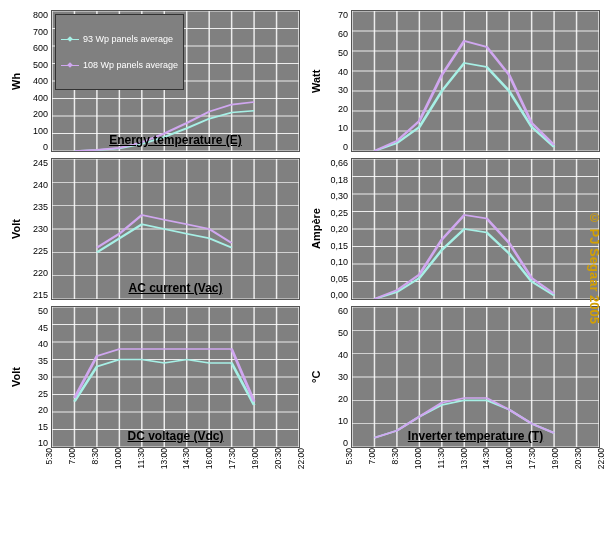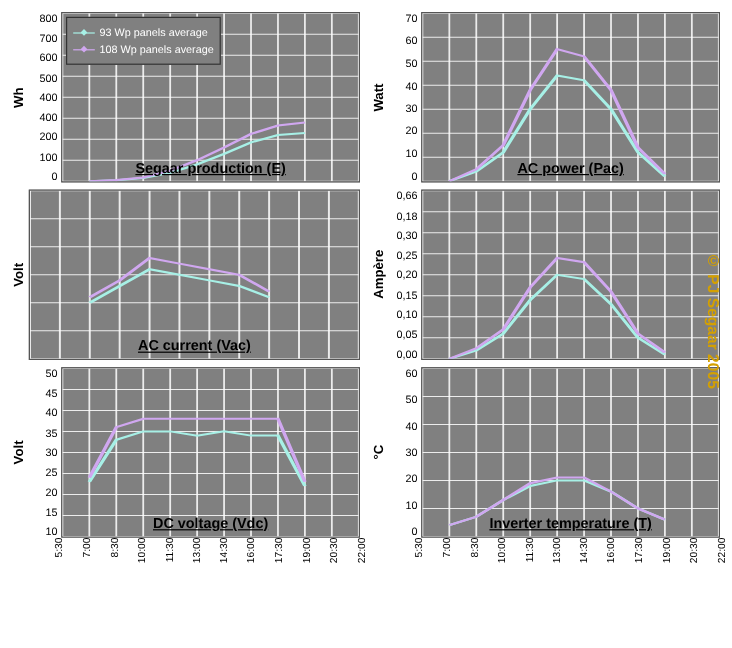--- a/index.html
+++ b/index.html
@@ -86,21 +86,21 @@
     border: 1px solid #333;
     padding: 3px 5px;
     font-size: 9px;
     color: #fff;
     z-index: 5;
   }
   .legend-row {
     display: flex;
     align-items: center;
     gap: 4px;
-    margin: 4px 0;
+    margin: 16px 0;
   }
   .swatch {
     width: 18px;
     height: 6px;
     position: relative;
   }
   .swatch::before {
     content:"";
     position:absolute;
     top:50%;
@@ -178,21 +178,21 @@
               <path class="grid-v" d="M45.45454545454545,0 L45.45454545454545,100"></path>
               <path class="grid-v" d="M54.54545454545454,0 L54.54545454545454,100"></path>
               <path class="grid-v" d="M63.63636363636363,0 L63.63636363636363,100"></path>
               <path class="grid-v" d="M72.72727272727273,0 L72.72727272727273,100"></path>
               <path class="grid-v" d="M81.81818181818183,0 L81.81818181818183,100"></path>
               <path class="grid-v" d="M90.9090909090909,0 L90.9090909090909,100"></path>
               <path class="grid-v" d="M100,0 L100,100"></path>
               <path class="series" stroke="#a7f0e6" d="M9.090909090909092,100 L18.181818181818183,99.375 L27.27272727272727,98.125 L36.36363636363637,95 L45.45454545454545,90 L54.54545454545454,83.75 L63.63636363636363,76.875 L72.72727272727273,72.5 L81.81818181818183,71.25 "></path>
               <path class="series" stroke="#d0a7f0" d="M9.090909090909092,100 L18.181818181818183,99.25 L27.27272727272727,97.75 L36.36363636363637,93.75 L45.45454545454545,87.5 L54.54545454545454,80 L63.63636363636363,71.875 L72.72727272727273,66.875 L81.81818181818183,65 "></path>
             </svg>
-        <div class="title-strip">Segaar production (E)</div>
+        <div class="title-strip">Energy temperature (E)</div>
       </div>
     </div>
 
   </div>
       <div class="panel">
     <div class="plot-row">
       <div class="ylabel">Watt</div>
       <div class="yticks">
             <span>70</span>
             <span>60</span>
@@ -222,28 +222,36 @@
               <path class="grid-v" d="M45.45454545454545,0 L45.45454545454545,100"></path>
               <path class="grid-v" d="M54.54545454545454,0 L54.54545454545454,100"></path>
               <path class="grid-v" d="M63.63636363636363,0 L63.63636363636363,100"></path>
               <path class="grid-v" d="M72.72727272727273,0 L72.72727272727273,100"></path>
               <path class="grid-v" d="M81.81818181818183,0 L81.81818181818183,100"></path>
               <path class="grid-v" d="M90.9090909090909,0 L90.9090909090909,100"></path>
               <path class="grid-v" d="M100,0 L100,100"></path>
               <path class="series" stroke="#a7f0e6" d="M9.090909090909092,100 L18.181818181818183,94.28571428571429 L27.27272727272727,82.85714285714286 L36.36363636363637,57.142857142857146 L45.45454545454545,37.142857142857146 L54.54545454545454,40 L63.63636363636363,57.142857142857146 L72.72727272727273,82.85714285714286 L81.81818181818183,97.14285714285714 "></path>
               <path class="series" stroke="#d0a7f0" d="M9.090909090909092,100 L18.181818181818183,92.85714285714286 L27.27272727272727,78.57142857142857 L36.36363636363637,45.714285714285715 L45.45454545454545,21.42857142857143 L54.54545454545454,25.714285714285708 L63.63636363636363,45.714285714285715 L72.72727272727273,80 L81.81818181818183,95.71428571428571 "></path>
             </svg>
-        <div class="title-strip">AC power (Pac)</div>
       </div>
     </div>
 
   </div>
       <div class="panel">
     <div class="plot-row">
       <div class="ylabel">Volt</div>
+      <div class="yticks">
+            <span>245</span>
+            <span>240</span>
+            <span>235</span>
+            <span>230</span>
+            <span>225</span>
+            <span>220</span>
+            <span>215</span>
+          </div>
       <div class="plot">
 
         <svg viewBox="0 0 100 100" preserveAspectRatio="none">
               <path class="grid-h" d="M0,0 L100,0"></path>
               <path class="grid-h" d="M0,16.666666666666664 L100,16.666666666666664"></path>
               <path class="grid-h" d="M0,33.33333333333333 L100,33.33333333333333"></path>
               <path class="grid-h" d="M0,50 L100,50"></path>
               <path class="grid-h" d="M0,66.66666666666666 L100,66.66666666666666"></path>
               <path class="grid-h" d="M0,83.33333333333334 L100,83.33333333333334"></path>
               <path class="grid-h" d="M0,100 L100,100"></path>

